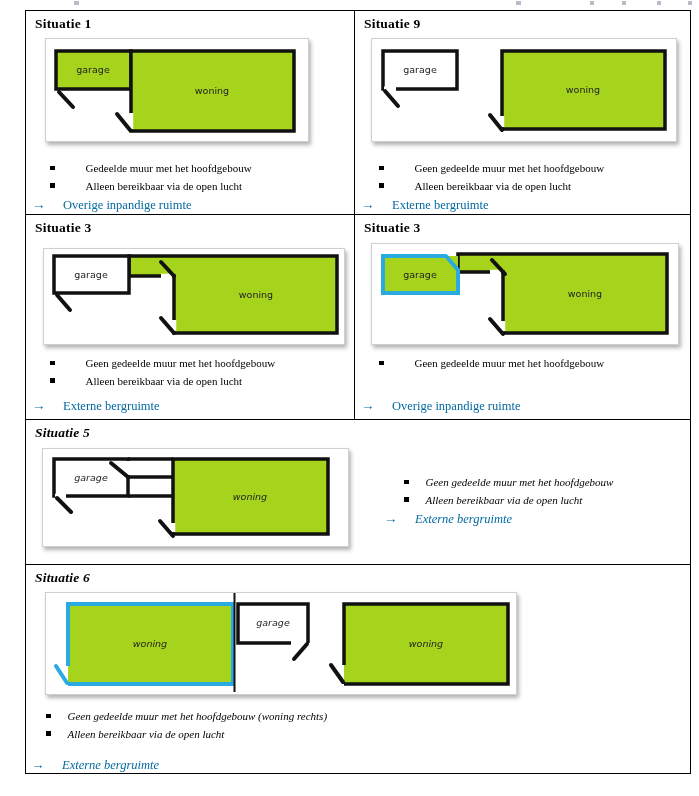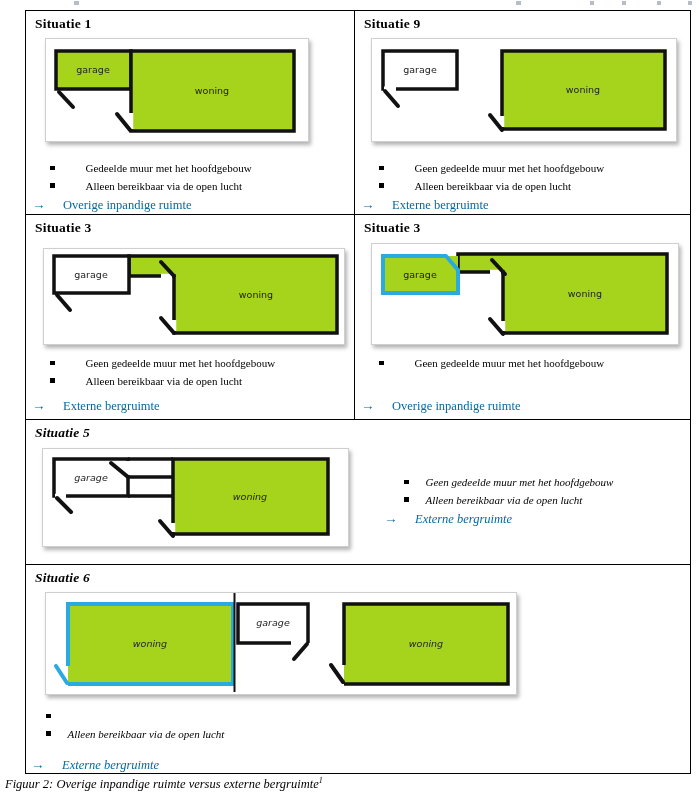--- a/index.html
+++ b/index.html
@@ -174,27 +174,24 @@
         <path d="M245,50 L192,50 L192,11 L262,11 L262,50" fill="#fff" stroke="#111" stroke-width="3.5"></path>
         <line x1="261" y1="51" x2="248" y2="66" stroke="#111" stroke-width="4" stroke-linecap="round"></line>
         <rect x="298" y="11" width="164" height="80" fill="#a6d41c"></rect>
         <path d="M298,72 L298,11 L462,11 L462,91 L298,91" fill="none" stroke="#111" stroke-width="3.5"></path>
         <line x1="285" y1="72" x2="297" y2="89" stroke="#111" stroke-width="4" stroke-linecap="round"></line>
         <text x="104" y="54" text-anchor="middle">woning</text>
         <text x="227" y="33" text-anchor="middle">garage</text>
         <text x="380" y="54" text-anchor="middle">woning</text>
       </svg>
       <div class="list tight" style="left:20px;top:145px;">
-        <div class="bline"><span class="sq"></span></div>
+        <div class="bline"><span class="sq"></span><span>Geen gedeelde muur met het hoofdgebouw (woning rechts)</span></div>
         <div class="bline"><span class="sq"></span><span>Alleen bereikbaar via de open lucht</span></div>
       </div>
       <div class="arrowline" style="left:5px;top:192px;">
         <span class="ar">→</span><span>Externe bergruimte</span>
       </div>
     </div>
 
   </div>
 
-  <div id="caption">
-    <span>Figuur 2: Overige inpandige ruimte versus externe bergruimte</span><sup>1</sup>
-  </div>
 
 </div>
 
 </body></html>

